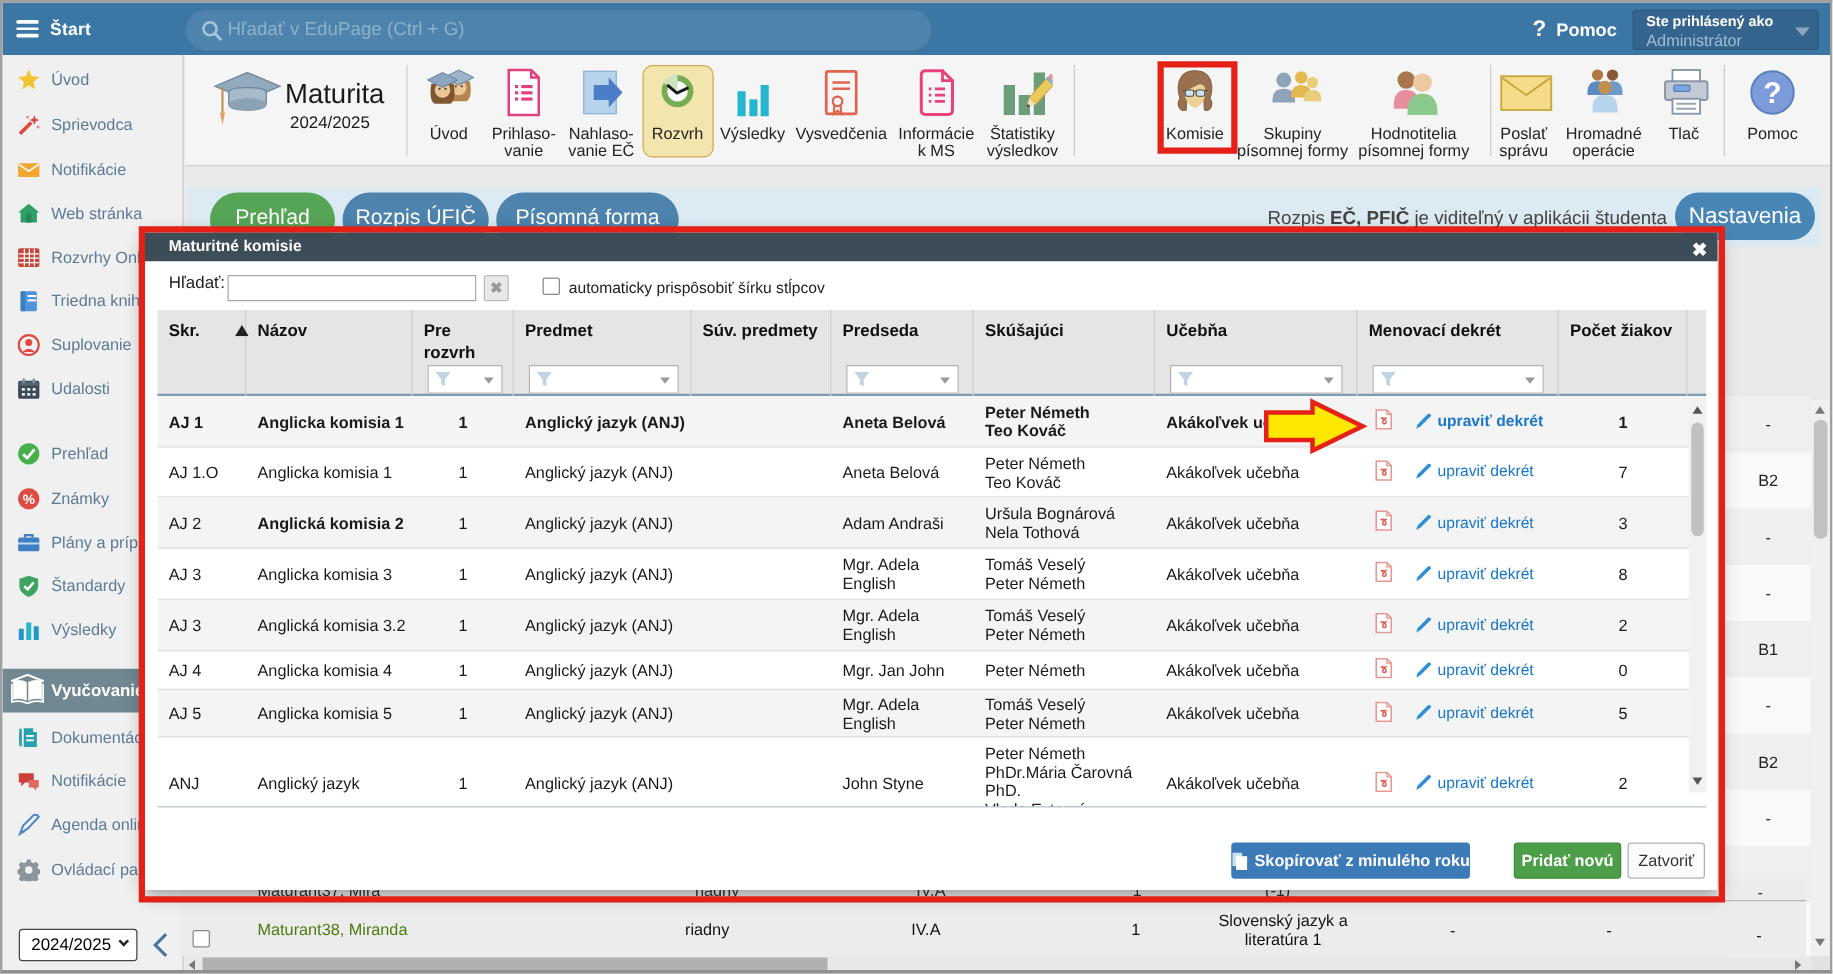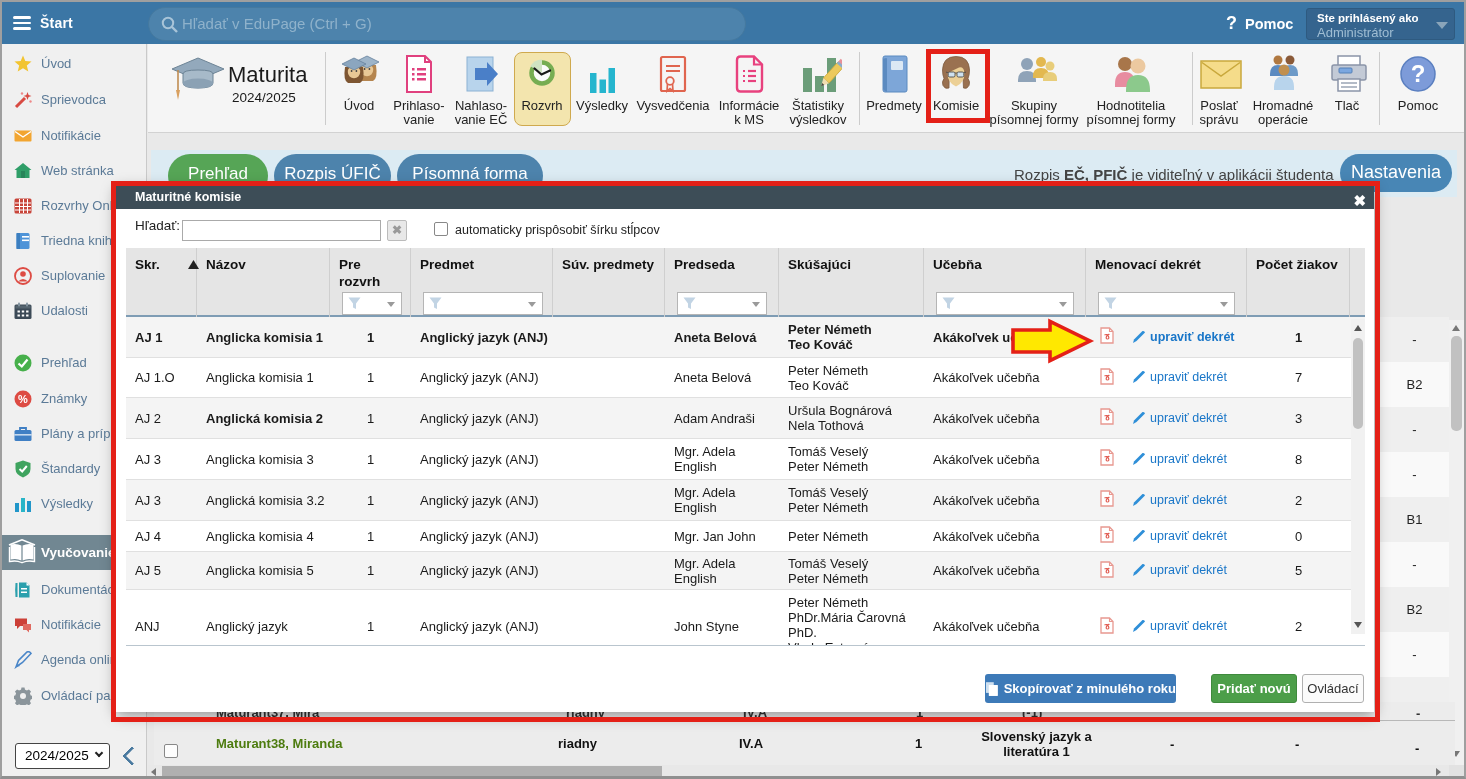--- a/index.html
+++ b/index.html
@@ -48,21 +48,21 @@
 #band .txt { position:absolute; left:863px; top:16px; font-size:15px; color:#444; }
 #nastav { left:1189px; top:4px; width:112px; height:38px; background:#4886b5; border-radius:19px; color:#fff; font-size:18px; text-align:center; line-height:36px; }
 
 
 #bg-right-head { left:1378px; top:250px; width:69px; height:68px; background:#e6e6e6; }
 #bg-right-rows { left:1378px; top:315px; width:69px; height:448px; }
 .bgrow { position:absolute; left:0; width:69px; height:45px; font-size:13px; color:#222; text-align:center; line-height:45px; }
 #vscroll { left:1447px; top:318px; width:15px; height:445px; background:#f0f0f0; }
 #vscroll .thumb { position:absolute; left:2px; top:16px; width:11px; height:95px; background:#c1c1c1; border-radius:5px; }
 
-#bg-bottom { left:152px; top:700px; width:1301px; height:63px; overflow:hidden;font-weight:bold; }
+#bg-bottom { left:142px; top:700px; width:1301px; height:63px; overflow:hidden; }
 #hscroll { left:146px; top:763px; width:1301px; height:13px; background:#e8e8e8; }
 #hscroll .thumb { position:absolute; left:14px; top:1px; width:500px; height:11px; background:#b0b0b0; }
 
 
 #modal { left:114px; top:184px; width:1258px; height:526px; background:#fff; box-shadow:0 3px 14px rgba(0,0,0,.4); }
 #modal-title { left:0; top:0; width:100%; height:23px; background:#3d4d57; color:#fff; font-size:12.5px; font-weight:bold; line-height:23px; padding-left:19px; }
 #modal-x { position:absolute; right:8px; top:3px; color:#fff; font-size:15px; font-weight:bold; }
 #msearch-label { left:19px; top:32px; font-size:13.5px; color:#222; }
 #msearch-input { left:66px; top:34px; width:199px; height:21px; background:#fff; border:1px solid #aaa; }
 #msearch-x { left:271px; top:34px; width:20px; height:21px; background:#e8e8e8; border:1px solid #bbb; border-radius:2px; color:#999; font-weight:bold; font-size:12px; text-align:center; line-height:19px; }
@@ -362,25 +362,20 @@
             <rect x="17" y="22" width="9" height="16" fill="#6b9d79"></rect>
             <rect x="29" y="4" width="9" height="34" fill="#6b9d79"></rect>
             <g transform="rotate(42 32 22)">
               <rect x="28.5" y="6" width="7.5" height="22" fill="#ecc95c" stroke="#c9a83c" stroke-width="0.8"></rect>
               <rect x="28.5" y="2" width="7.5" height="4.5" fill="#e89098"></rect>
               <rect x="28.5" y="5.5" width="7.5" height="2.5" fill="#8aaccc"></rect>
               <path d="M28.5 28 L36 28 L32.2 35.5 Z" fill="#f0ddb0"></path>
               <path d="M30.8 32.5 L33.8 32.5 L32.2 35.5 Z" fill="#444"></path>
             </g>
           </svg></div><div class="tlb">Štatistiky<br>výsledkov</div></div>
-      <div class="titem" style="left: 690px; width: 112px;"><div class="tic"><svg width="40" height="40" viewBox="0 0 40 40">
-            <path d="M9 4 Q9 2 11 2 L31 2 Q33 2 33 4 L33 36 Q33 38 31 38 L11 38 Q9 38 9 36 Z" fill="#7da6d8" stroke="#5b8ac0" stroke-width="1"></path>
-            <path d="M9 5 Q14 2.5 13 6 L13 38 Q10 37 9 35 Z" fill="#5b8ac0"></path>
-            <rect x="17" y="7" width="12" height="9" rx="1" fill="#dce8f4"></rect>
-          </svg></div><div class="tlb">Predmety</div></div>
       <div class="titem" style="left: 752px; width: 112px;"><div class="tic"><svg width="40" height="40" viewBox="0 0 40 40">
             <path d="M20 2.5 Q33 2.5 33.5 16 Q33.5 21 32 24.5 Q34.5 28 33 31.5 Q31 35.5 27.5 34 L27 24 Q27 19 23.5 16.5 Q14.5 12 13.2 21 L13 34 Q9 35.5 7 31.5 Q5.5 28 8 24.5 Q6.5 21 6.5 16 Q7 2.5 20 2.5 Z" fill="#9a7150" stroke="#7e5c40" stroke-width="0.8"></path>
             <path d="M20 9 Q28.5 9 28.5 19 Q28.5 29 20 32.5 Q11.5 29 11.5 19 Q11.5 9 20 9" fill="#ecd096"></path>
             <path d="M9 17 Q9.5 7 20 6.5 Q30.5 7 31 17 L28.5 19 Q28 12.5 23 13.5 L10.5 19.5 Z" fill="#9a7150"></path>
             <rect x="12.2" y="18" width="6.8" height="5" rx="1.5" fill="#cfe2f0" stroke="#4a4a4a" stroke-width="0.9"></rect>
             <rect x="21" y="18" width="6.8" height="5" rx="1.5" fill="#cfe2f0" stroke="#4a4a4a" stroke-width="0.9"></rect>
             <line x1="19" y1="19" x2="21" y2="19" stroke="#4a4a4a" stroke-width="0.9"></line>
             <line x1="12.2" y1="19" x2="10" y2="18" stroke="#4a4a4a" stroke-width="0.9"></line>
             <line x1="27.8" y1="19" x2="30" y2="18" stroke="#4a4a4a" stroke-width="0.9"></line>
           </svg></div><div class="tlb">Komisie</div></div>
@@ -782,20 +777,20 @@
       <div class="sar" style="top:6px;border-left:4.5px solid transparent;border-right:4.5px solid transparent;border-bottom:6px solid #555;"></div>
       <div class="thumb"></div>
       <div class="sar" style="bottom:6px;border-left:4.5px solid transparent;border-right:4.5px solid transparent;border-top:6px solid #555;"></div>
     </div>
     <div class="mbtn" id="btn-copy"><svg width="14" height="16" viewBox="0 0 14 16" style="vertical-align:-3px;margin-right:5px;">
           <rect x="1" y="1" width="8" height="11" fill="#cfe0f0"></rect>
           <rect x="4" y="4" width="9" height="11" fill="#fff"></rect>
           <path d="M9.5 4 L13 4 L13 15 L4 15 L4 4 Z" fill="#fff"></path>
         </svg>Skopírovať z minulého roku</div>
     <div class="mbtn" id="btn-add">Pridať novú</div>
-    <div class="mbtn" id="btn-close">Ovládací</div>
+    <div class="mbtn" id="btn-close">Zatvoriť</div>
   </div>
 
   <div class="abs" id="red-rect"></div>
   <svg class="abs" id="arrow" width="86" height="46" viewBox="0 0 86 46">
     <path d="M3 12 L40 12 L40 3.5 L80 23 L40 42.5 L40 34 L3 34 Z" fill="#ffe800" stroke="#e42017" stroke-width="3.6" stroke-linejoin="miter"></path>
   </svg>
 </div>
 
 </body></html>

